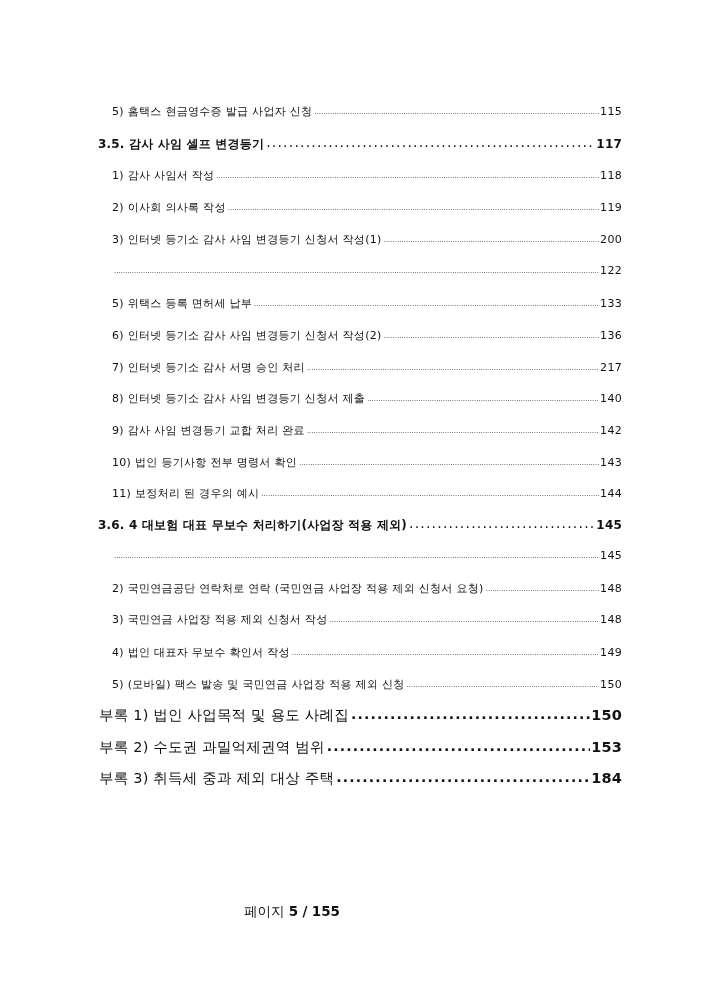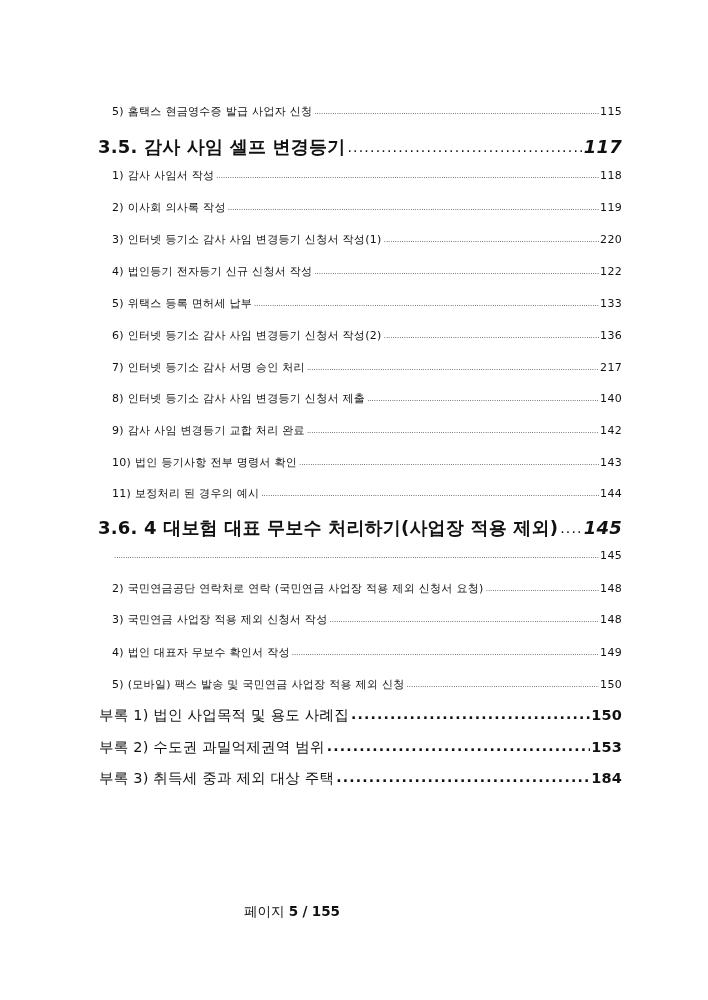--- a/index.html
+++ b/index.html
@@ -29,24 +29,24 @@
       top: -1px;
     }
     .toc-entry .leader::before {
       content: "....................................................................................................................................................................................................................................................................................................................................................................................................................................................................................";
       letter-spacing: 0;
     }
     .toc-entry .page { flex: 0 0 auto; }
 
     .lvl2 { left: 112px; font-size: 11px; letter-spacing: 0.3px; }
     .lvl2 .leader { font-size: 7px; letter-spacing: 0; }
-    .lvl1 { left: 98px; font-size: 18px; font-weight: bold; letter-spacing: 0.2px; }
+    .lvl1 { left: 98px; font-size: 12px; font-weight: bold; letter-spacing: 0.2px; }
     .lvl1 .leader { font-size: 14px; font-weight: normal; letter-spacing: 0.6px; }
     .lvl1 .leader::before { letter-spacing: 1.2px; }
-    .lvl1 .page { font-weight: bold; font-style: italic; }
+    .lvl1 .page { font-weight: bold; }
     .app { left: 99px; font-size: 14.5px; font-weight: bold; letter-spacing: 0.2px; }
     .app .label { font-weight: normal; }
     .app .leader { font-size: 14px; font-weight: bold; }
     .app .leader::before { letter-spacing: 1.2px; }
 
     .footer {
       position: absolute;
       top: 903px; left: 0; width: 584px;
       text-align: center;
       font-size: 13.5px;
@@ -73,24 +73,23 @@
     <span class="page">118</span>
   </div>
   <div class="toc-entry lvl2" style="top:200px">
     <span class="label">2) 이사회 의사록 작성</span>
     <span class="leader"></span>
     <span class="page">119</span>
   </div>
   <div class="toc-entry lvl2" style="top:232px">
     <span class="label">3) 인터넷 등기소 감사 사임 변경등기 신청서 작성(1)</span>
     <span class="leader"></span>
-    <span class="page">220</span>
+    <span class="page">200</span>
   </div>
   <div class="toc-entry lvl2" style="top:264px">
-    <span class="label">4) 법인등기 전자등기 신규 신청서 작성</span>
     <span class="leader"></span>
     <span class="page">122</span>
   </div>
   <div class="toc-entry lvl2" style="top:296px">
     <span class="label">5) 위택스 등록 면허세 납부</span>
     <span class="leader"></span>
     <span class="page">133</span>
   </div>
   <div class="toc-entry lvl2" style="top:328px">
     <span class="label">6) 인터넷 등기소 감사 사임 변경등기 신청서 작성(2)</span>

